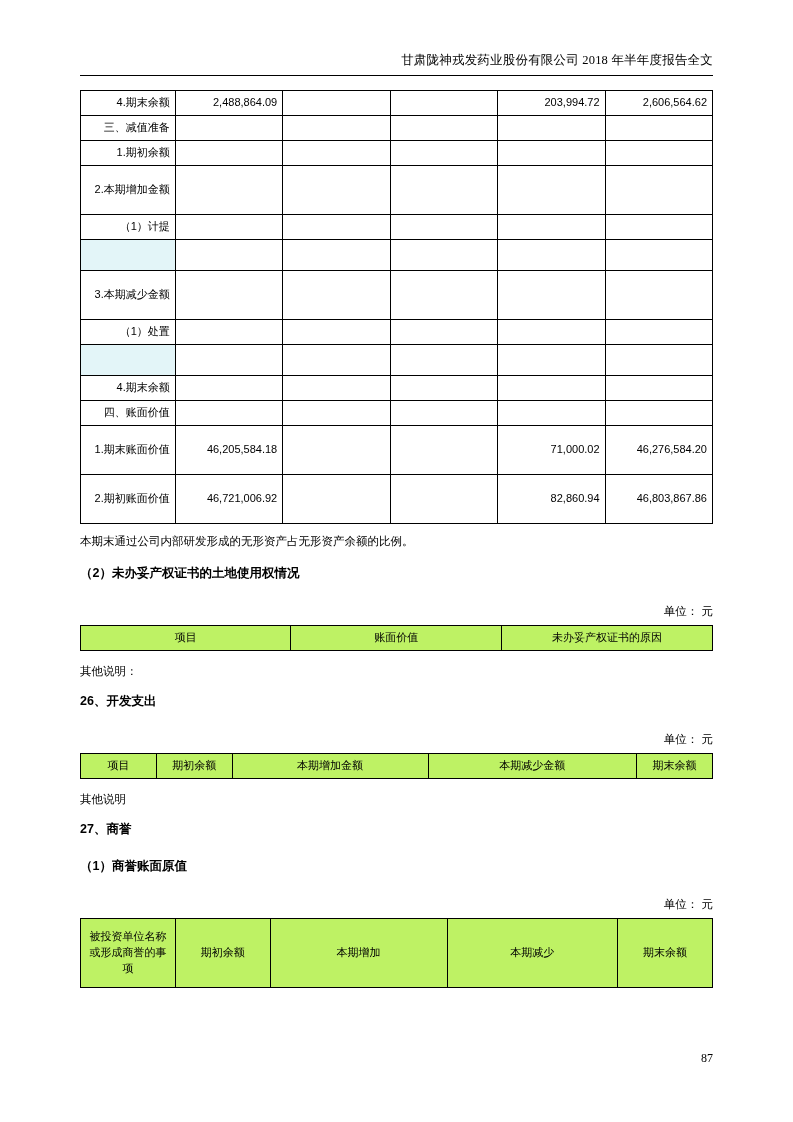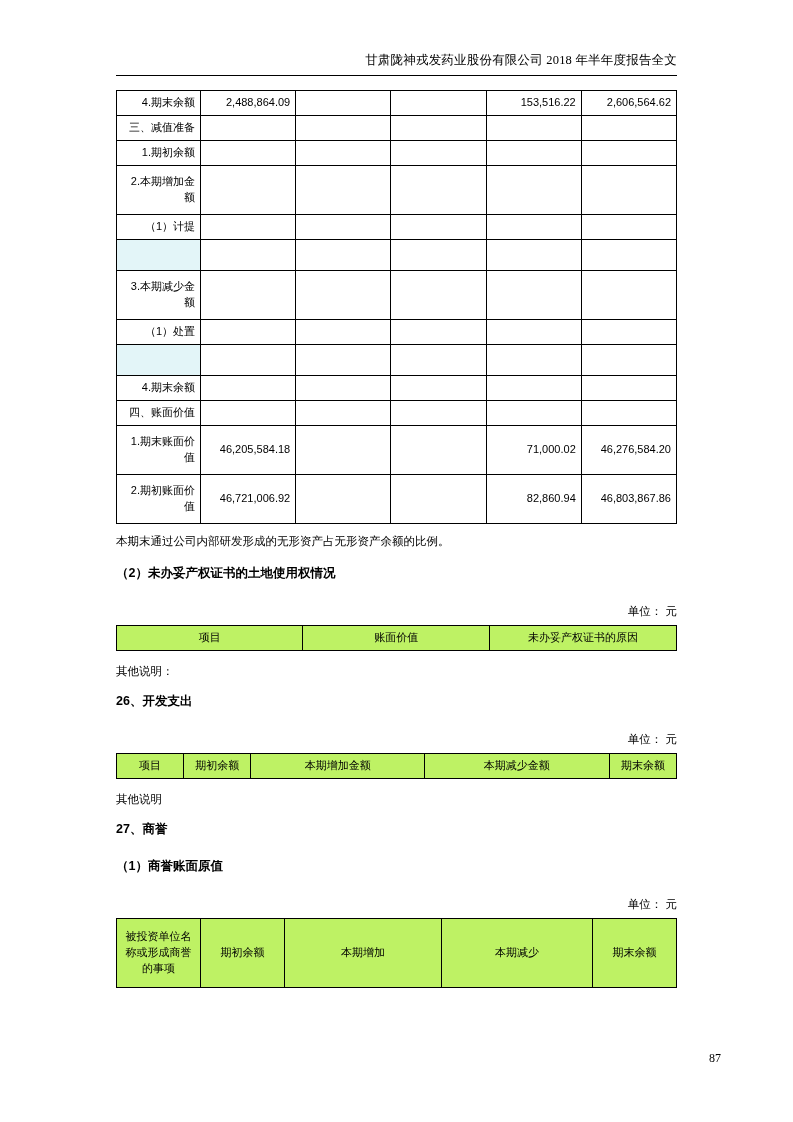--- a/index.html
+++ b/index.html
@@ -12,21 +12,21 @@
     height: 1122px;
     font-family: "Liberation Serif", "DejaVu Serif", serif;
     color: #000000;
     position: relative;
   }
   .page {
     position: relative;
     width: 793px;
     height: 1122px;
     box-sizing: border-box;
-    padding: 0 116px;
+    padding: 0 80px;
   }
   .header {
     padding-top: 52px;
     text-align: right;
     font-size: 12.5px;
     font-family: "Liberation Serif", "DejaVu Serif", serif;
     letter-spacing: 0.2px;
   }
   .header-rule {
     border-bottom: 1.4px solid #000;
@@ -80,21 +80,21 @@
     margin-top: 22px;
     margin-bottom: 6px;
   }
   .small-note {
     font-size: 11.5px;
     font-family: "Liberation Sans", "DejaVu Sans", sans-serif;
     margin-top: 13px;
   }
   .page-num {
     position: absolute;
-    right: 72px;
+    right: 80px;
     bottom: 56px;
     font-size: 12px;
     font-family: "Liberation Serif", "DejaVu Serif", serif;
   }
 </style>
 </head>
 <body>
 
 <div class="page">
 
@@ -111,21 +111,21 @@
       <col style="width:17%">
       <col style="width:17%">
       <col style="width:17%">
     </colgroup>
     <tbody>
       <tr>
         <td class="lbl indent1">4.期末余额</td>
         <td class="num">2,488,864.09</td>
         <td class="num"></td>
         <td class="num"></td>
-        <td class="num">153,516.22</td>
+        <td class="num">203,994.72</td>
         <td class="num">2,606,564.62</td>
       </tr>
       <tr>
         <td class="lbl">三、减值准备</td>
         <td class="num"></td>
         <td class="num"></td>
         <td class="num"></td>
         <td class="num"></td>
         <td class="num"></td>
       </tr>

